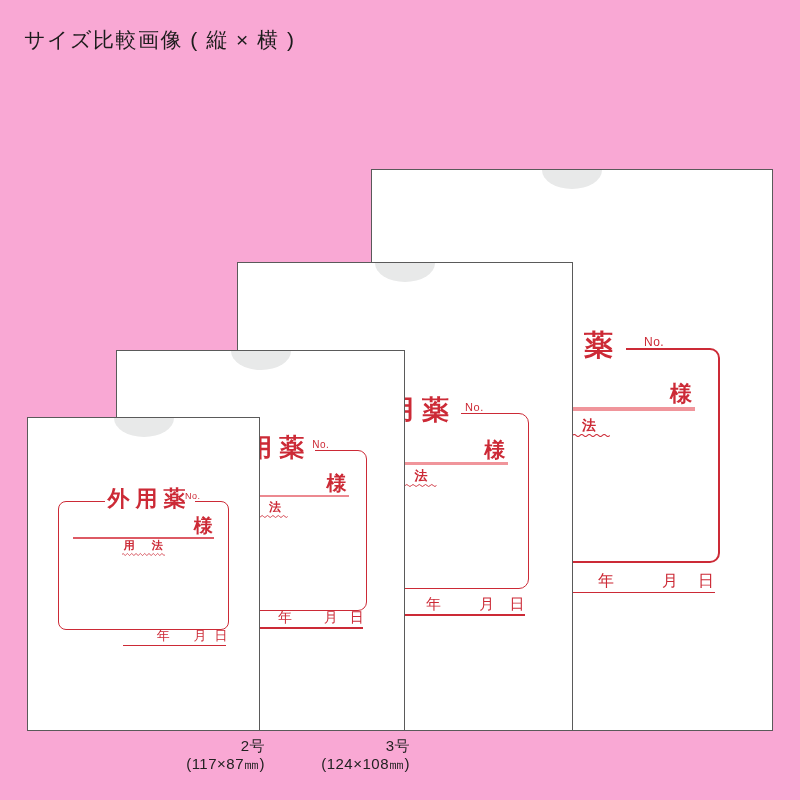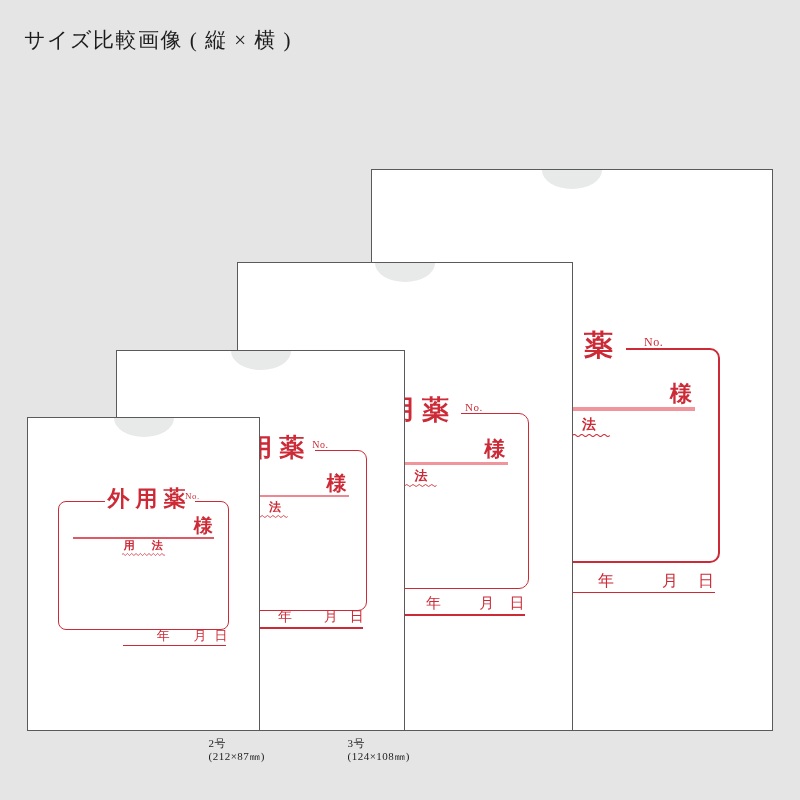--- a/index.html
+++ b/index.html
@@ -1,17 +1,17 @@
 <!DOCTYPE html>
 <html><head>
 <meta charset="utf-8">
 <style>
   html,body{margin:0;padding:0;background:#fff;}
-  .stage{position:relative;width:800px;height:800px;background:#e5e5e5;overflow:hidden;
-         font-family:Liberation Serif, serif;}
+  .stage{position:relative;width:800px;height:800px;background:#f9a8d4;overflow:hidden;
+         font-family:Liberation Sans, sans-serif;}
   .page-title{position:absolute;left:24px;top:26px;font-size:21px;letter-spacing:1.5px;
               color:#1c1c1c;font-weight:500;white-space:nowrap;}
 
   
   .envelope{position:absolute;background:#fff;border:1.5px solid #5a5a5a;
             overflow:hidden;box-sizing:border-box;}
   .env2{left:27px;top:417px;width:233px;height:314px;z-index:4;
         --ft:26.7%;--fh:41.4%;--dt:72.6%;
         --fs-title:22px;--ls-title:6px;--fs-no:9px;--fs-sama:19px;
         --fs-usage:11px;--ls-usage:17px;--fs-date:13px;
@@ -57,22 +57,22 @@
         top:calc(var(--ft) + var(--fh)*0.40 - 1px);}
   .wavy svg{display:block;width:100%;height:100%;}
 
   .date-char{position:absolute;top:calc(var(--dt) - 3px);transform:translate(-50%,-100%);
              color:#cc2a36;font-size:var(--fs-date);line-height:1;}
   .date-year{left:58.5%;} .date-month{left:74.5%;} .date-day{left:83.5%;}
   .date-line{position:absolute;left:41.2%;width:44.6%;top:var(--dt);height:1.5px;
              background:#cc2a36;}
 
   
-  .size-label{position:absolute;top:737px;color:#222;
-              font-size:11px;line-height:1.18;letter-spacing:.5px;white-space:nowrap;}
+  .size-label{position:absolute;top:737px;text-align:right;color:#222;
+              font-size:15px;line-height:1.18;letter-spacing:.5px;white-space:nowrap;}
   .lbl2{right:535px;} .lbl3{right:390px;} .lbl4{right:223px;} .lbl5{right:26px;}
 </style>
 </head>
 <body>
 
 <div class="stage">
 
   <div class="page-title">サイズ比較画像 ( 縦 × 横 )</div>
 
   <div class="envelope env5">
@@ -146,20 +146,20 @@
         </svg>
     </div>
     <span class="date-char date-year">年</span>
     <span class="date-char date-month">月</span>
     <span class="date-char date-day">日</span>
     <div class="date-line"></div>
   </div>
 
   <div class="size-label lbl2">
     <div>2号</div>
-    <div>(212×87㎜)</div>
+    <div>(117×87㎜)</div>
   </div>
   <div class="size-label lbl3">
     <div>3号</div>
     <div>(124×108㎜)</div>
   </div>
 
 </div>
 
 </body></html>

